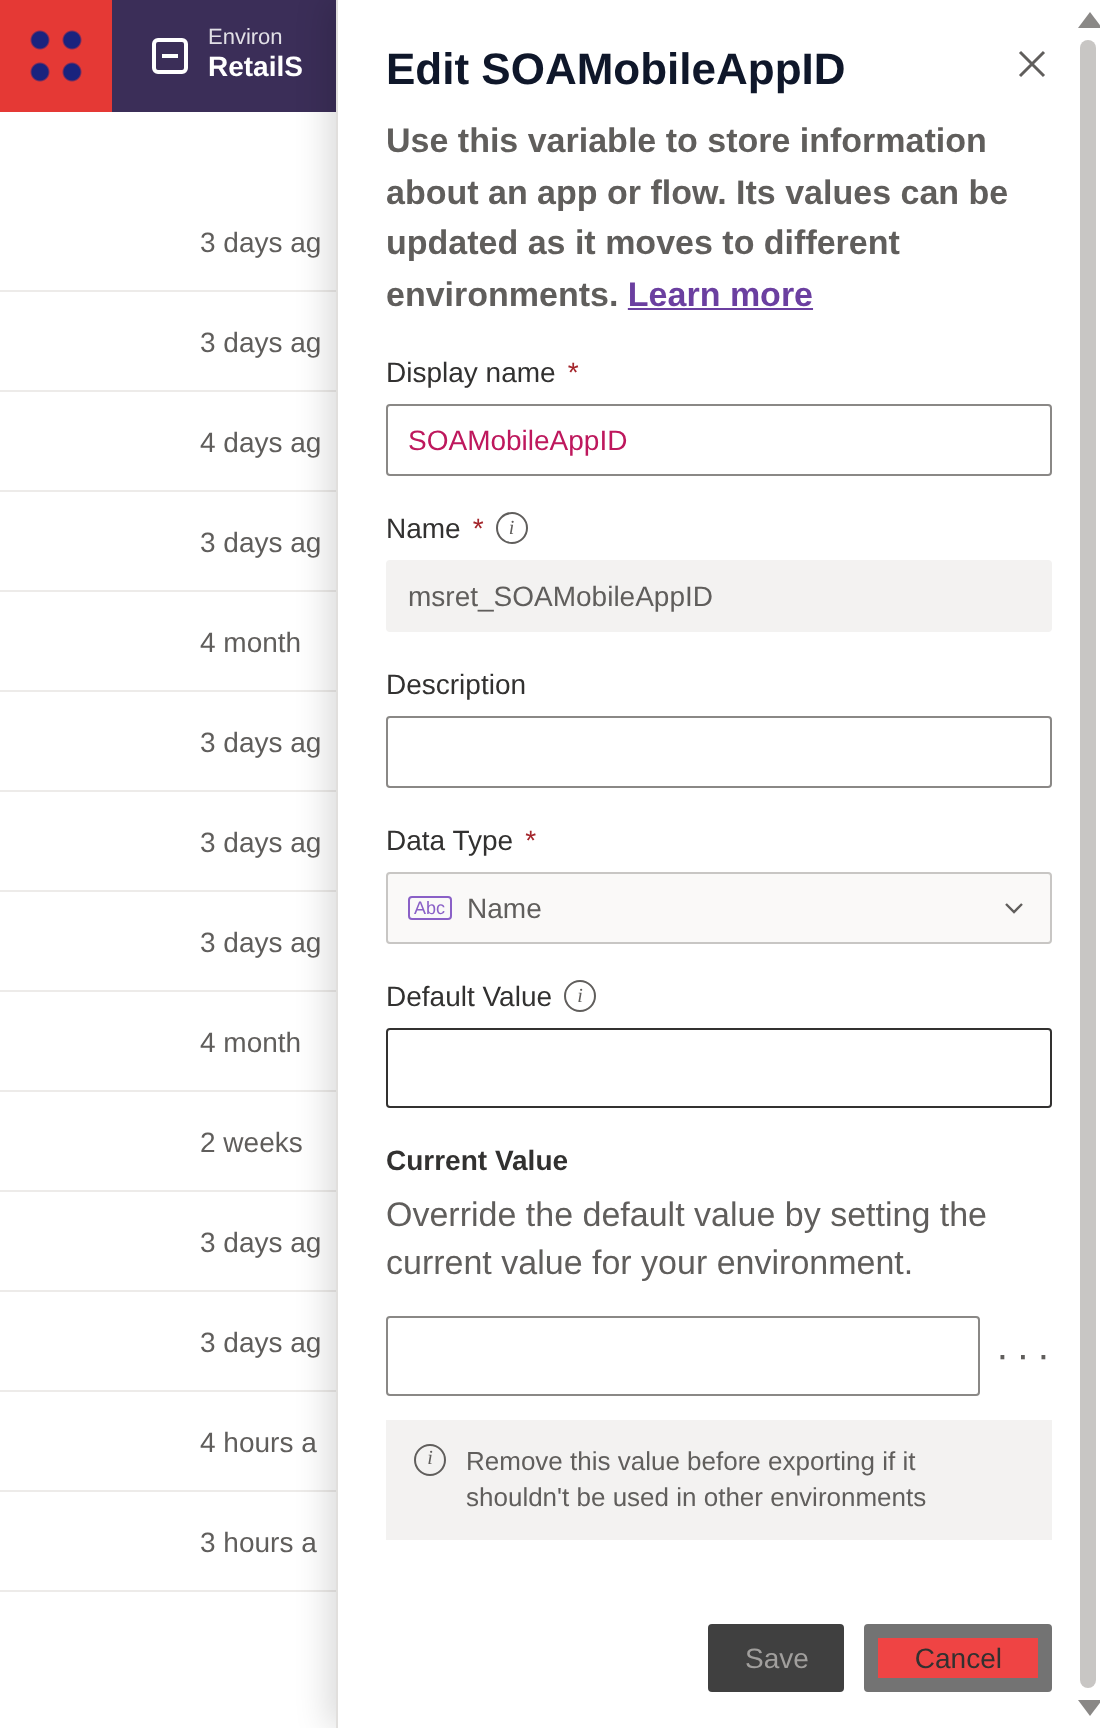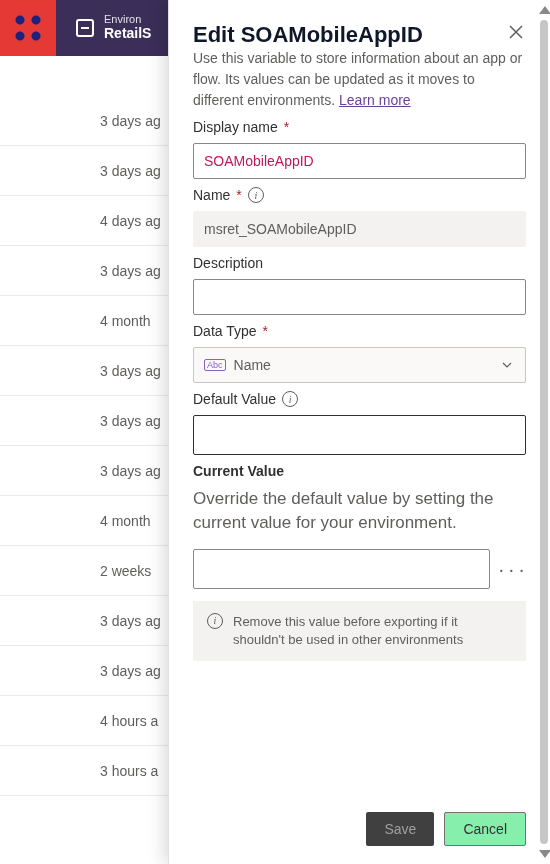--- a/index.html
+++ b/index.html
@@ -31,24 +31,24 @@
     .scrollbar { position:absolute; right:2px; top:20px; bottom:20px; width:8px; background:#c8c6c4; border-radius:4px; }
     .scroll-arrow { position:absolute; right:-1px; width:0; height:0; border-left:6px solid transparent; border-right:6px solid transparent; }
     .scroll-arrow.up { top:6px; border-bottom:8px solid #8a8886; }
     .scroll-arrow.down { bottom:6px; border-top:8px solid #8a8886; }
 
     .panel-header { display: flex; align-items: flex-start; justify-content: space-between; }
     .panel-title { font-size: 22px; font-weight: 600; color: #0f172a; }
     .close-x { width: 20px; height: 20px; color: #605e5c; cursor: pointer; display:flex; align-items:center; justify-content:center; }
     .close-x svg { width: 16px; height: 16px; }
 
-    .panel-desc { font-size: 14px; color: #605e5c; line-height: 1.5; }
+    .panel-desc { font-size: 17px; color: #605e5c; margin-top: 10px; line-height: 1.5; font-weight: bold; }
     .panel-desc a { color: #6b3fa0; text-decoration: underline; }
 
-    .field { margin-top: 8px; }
+    .field { margin-top: 18px; }
     .field-label { font-size: 14px; color: #323130; display: flex; align-items: center; gap: 6px; margin-bottom: 8px; }
     .req { color: #a4262c; }
     .info-icon { width: 16px; height: 16px; border: 1px solid #605e5c; border-radius: 50%; display: inline-flex; align-items: center; justify-content: center; font-size: 10px; color: #605e5c; font-style: italic; font-family: Georgia, serif; }
 
     .text-input { width: 100%; height: 36px; border: 1px solid #8a8886; border-radius: 2px; padding: 0 10px; font-size: 14px; color: #be185d; background:#fff; }
     .text-input.readonly { background: #f3f2f1; color: #605e5c; border-color: #f3f2f1; }
     .text-input.tall { height: 40px; }
     .text-input.bold-border { border-color: #323130; border-width: 1.5px; }
 
     .select-input { width: 100%; height: 36px; border: 1px solid #c8c6c4; background: #faf9f8; border-radius: 2px; display:flex; align-items:center; padding: 10px 10px; color: #605e5c; position: relative; font-size: 14px; gap:8px; }
@@ -59,21 +59,21 @@
 
     .current-val-row { display: flex; align-items: center; gap: 6px; margin-top: 14px; }
     .current-val-row .text-input { flex: 1; }
     .ellipsis { font-size: 20px; color: #605e5c; letter-spacing: -1px; cursor: pointer; padding: 0 2px; line-height: 1; }
 
     .callout { margin-top: 12px; background: #f3f2f1; padding: 12px 14px; display: flex; gap: 10px; font-size: 13px; color: #605e5c; line-height: 1.4; }
 
     .footer { flex: 0 0 auto; padding: 10px 24px 18px; display: flex; justify-content: flex-end; gap: 10px; border-top: 1px solid transparent; }
     .btn { height: 34px; padding: 0 18px; font-size: 14px; border-radius: 2px; cursor: pointer; }
     .btn-save { background: #404040; color: #a19f9d; border: none; cursor: not-allowed; }
-    .btn-cancel { background: #86efac; color: #323130; border: 1px solid #737373; }
+    .btn-cancel { background: #ef4444; color: #323130; border: 7px solid #737373; }
 
     .panel-scroll::-webkit-scrollbar { width: 0; }
   </style>
 </head>
 <body>
 
 <div class="topbar">
   <div class="waffle">
       <div class="dots"></div>
     </div>

